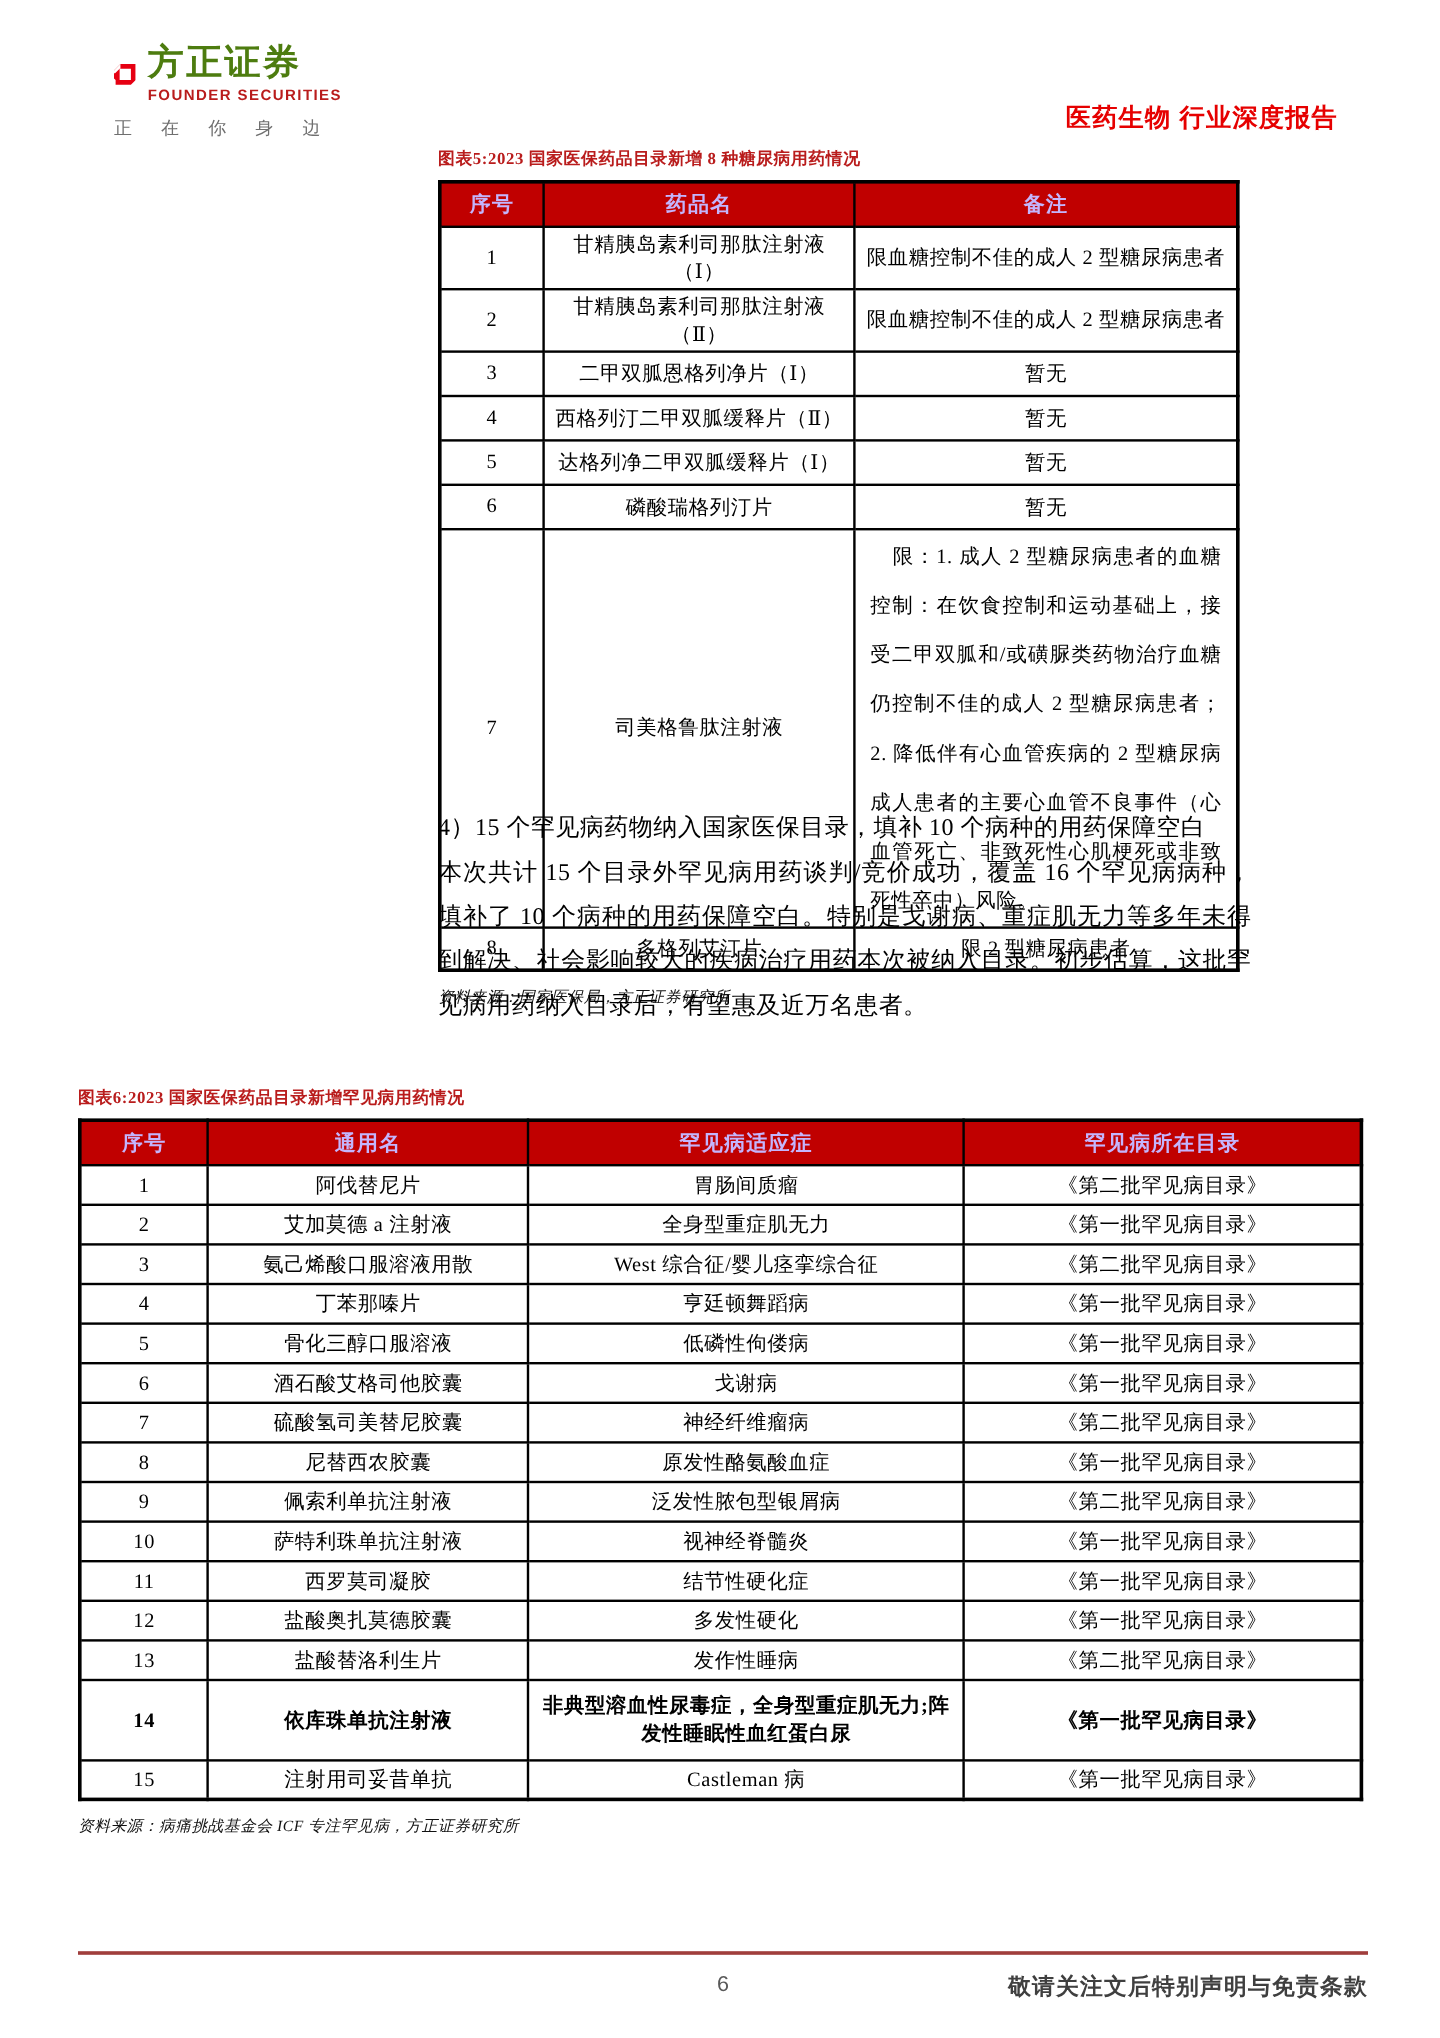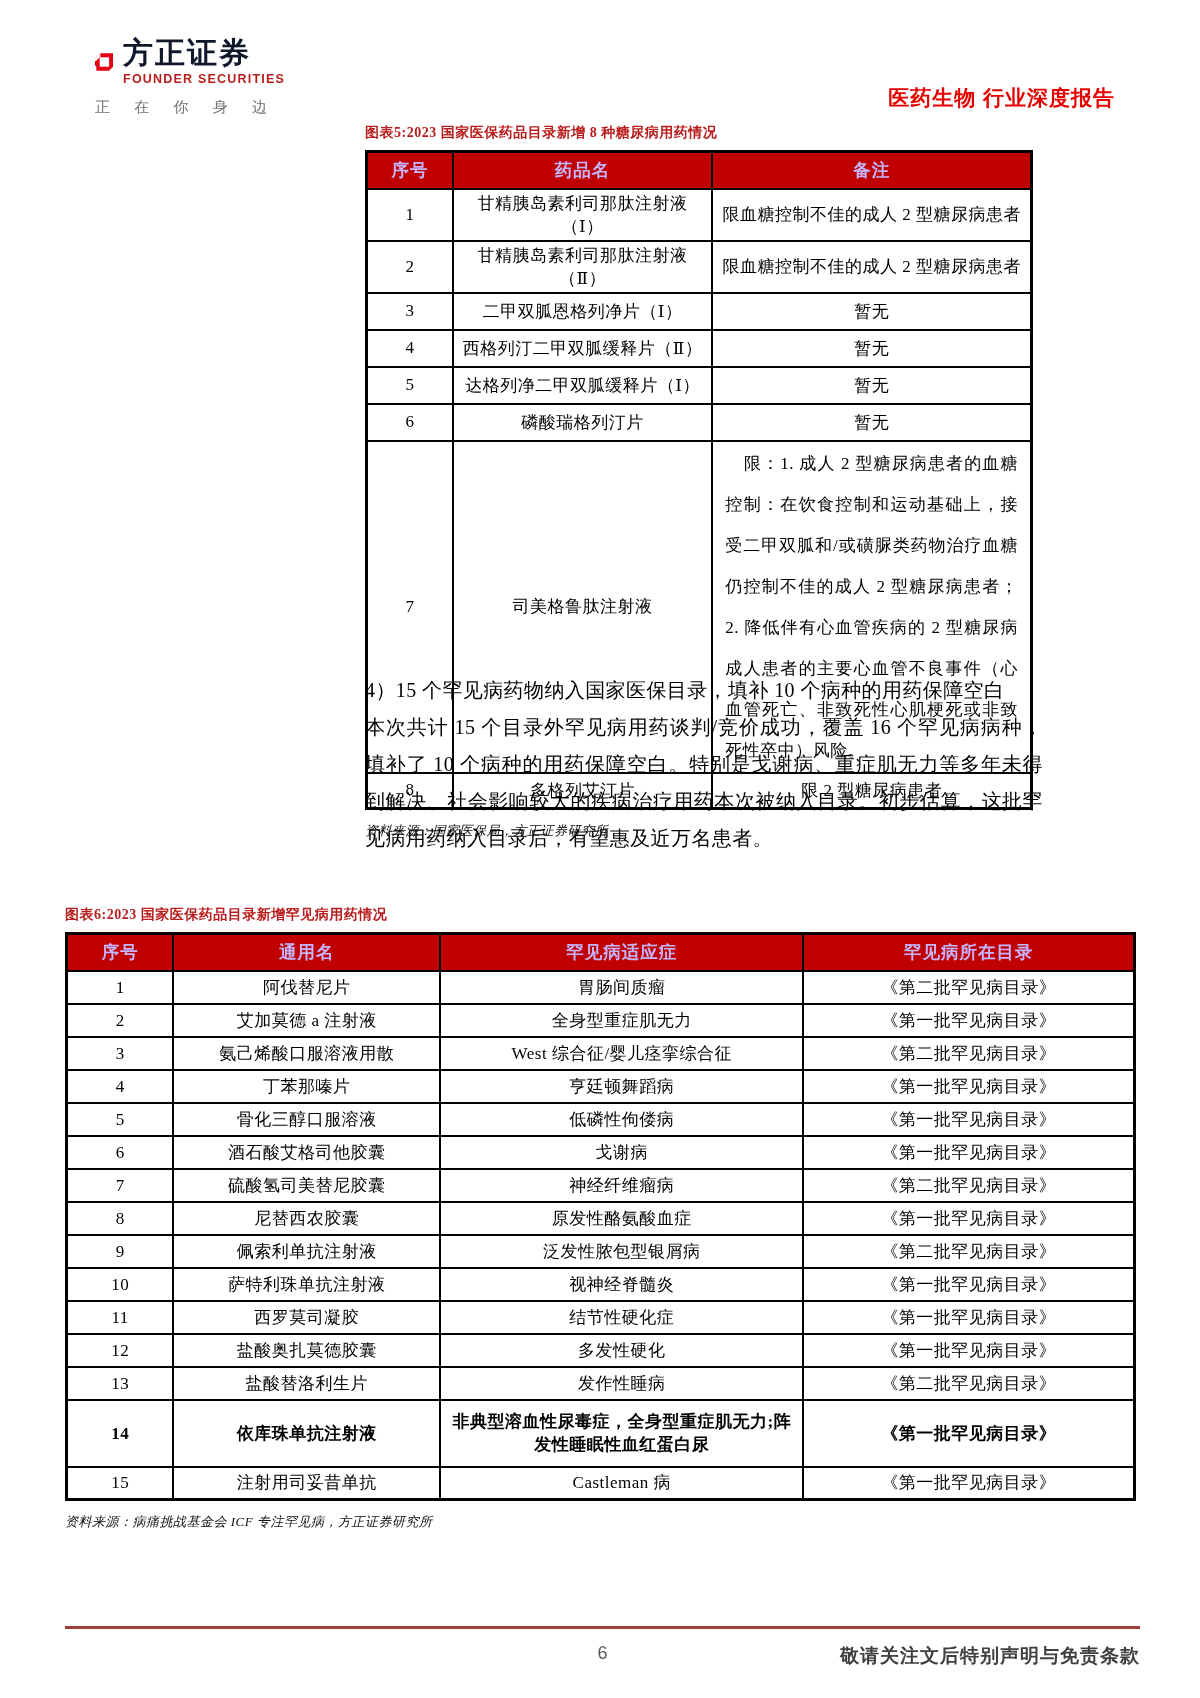--- a/index.html
+++ b/index.html
@@ -8,21 +8,21 @@
     position:relative; width:1200px; height:1698px; margin:0 auto;
     background:#ffffff; overflow:hidden;
     font-family:"Liberation Serif","DejaVu Serif",serif; color:#000;
   }
 
   
   .logo-block { position:absolute; left:95px; top:36px; width:190px; }
   .logo-row { display:flex; align-items:flex-start; }
   .logo-mark { width:54px; height:52px; margin-right:10px; }
   .logo-text { display:flex; flex-direction:column; font-family:"Liberation Sans",sans-serif; }
-  .brand-cn { color:#0f172a; font-size:30px; font-weight:bold; letter-spacing:2px; line-height:34px; }
+  .brand-cn { color:#4d7c0f; font-size:30px; font-weight:bold; letter-spacing:2px; line-height:34px; }
   .brand-en { color:#b91c1c; font-size:12.5px; font-weight:bold; letter-spacing:1.2px; margin-top:2px; white-space:nowrap; }
   .tagline { margin-top:10px; width:172px; display:flex; justify-content:space-between;
              color:#6f6f6f; font-size:15px; font-family:"Liberation Sans",sans-serif; }
   .report-type { position:absolute; right:85px; top:84px; color:#e60000; font-size:21px;
                  font-weight:bold; font-family:"Liberation Sans",sans-serif; letter-spacing:1px; }
 
   
   .fig-title { font-size:14px; font-weight:bold; color:#b91c1c; letter-spacing:0.5px; }
   .source-line { font-size:13px; font-style:italic; color:#111; margin-top:12px; letter-spacing:0.5px; }
 

